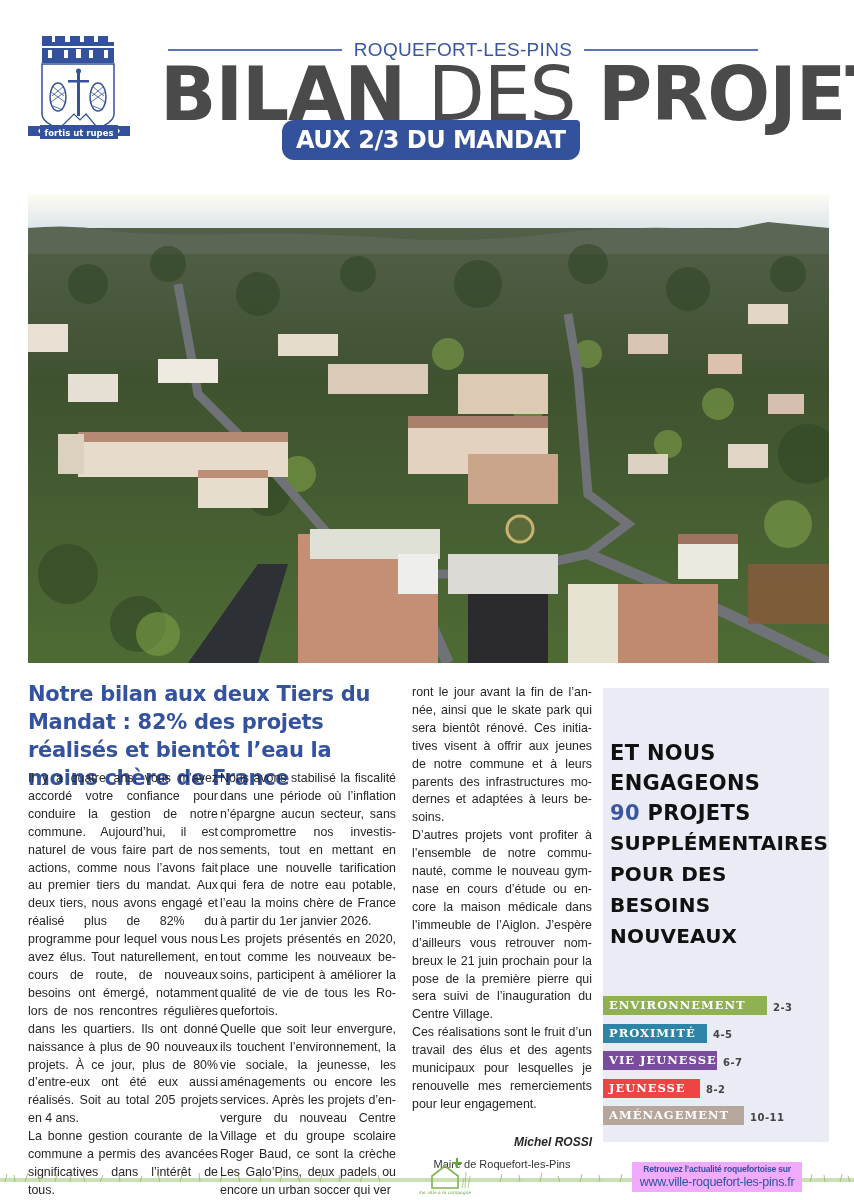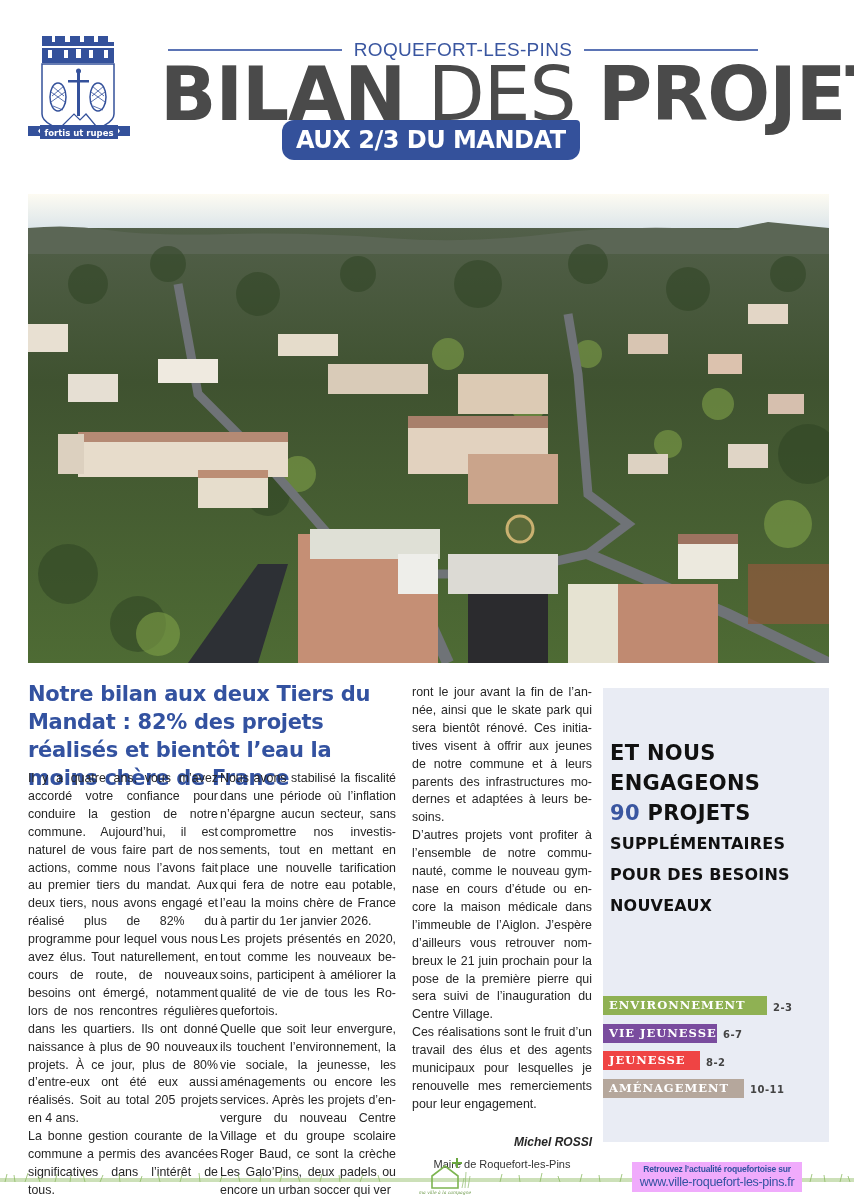--- a/index.html
+++ b/index.html
@@ -29,21 +29,21 @@
   .col2 { left: 220px; top: 770px; width: 176px; }
   .col3 { left: 412px; top: 684px; width: 180px; }
   .signature { text-align: right; margin-top: 20px; font-weight: 700; font-size: 12px; font-style: italic; }
   .signature-role { text-align: center; font-size: 11px; margin-top: 4px; color: #333; }
 
   
   .panel { position: absolute; left: 603px; top: 688px; width: 226px; height: 454px; background: #e9ecf4; }
   .panel-title { position: absolute; left: 7px; top: 50px; width: 215px; color: #111; font-weight: 700; font-family: "DejaVu Sans", sans-serif; }
   .panel-title .big { font-size: 21px; line-height: 30px; letter-spacing: 0.3px; }
   .panel-title .num { color: #3a56a0; }
-  .panel-title .small { font-size: 16px; line-height: 31px; letter-spacing: 0.2px; }
+  .panel-title .small { font-size: 20px; line-height: 31px; letter-spacing: 0.2px; }
   .cats { position: absolute; left: 0; top: 304px; width: 226px; }
   .cat { display: flex; align-items: center; height: 27.5px; }
   .cat-bar { height: 19px; color: #fff; font-family: "DejaVu Serif", serif; font-weight: 700; font-size: 11.5px; line-height: 19px; padding-left: 6px; letter-spacing: 1px; white-space: nowrap; }
   .cat-pages { font-family: "DejaVu Sans", sans-serif; font-weight: 700; font-size: 10px; color: #444; margin-left: 6px; margin-bottom: -3px; letter-spacing: 0.5px; }
 
   
   .footer-grass { position: absolute; left: 0; top: 1168px; width: 854px; height: 20px; }
   .footer-logo { position: absolute; left: 410px; top: 1158px; width: 70px; height: 42px; }
   .footer-tag { position: absolute; left: 410px; top: 1190px; width: 70px; text-align: center; font-family: "DejaVu Serif", serif; font-style: italic; font-size: 4.5px; color: #6d9a4a; }
   .footer-cta { position: absolute; left: 632px; top: 1162px; width: 170px; text-align: center; background: #f0abfc; padding: 2px 4px; }
@@ -219,20 +219,24 @@
     <div class="small">POUR DES BESOINS</div>
     <div class="small">NOUVEAUX</div>
   </div>
 
   <div class="cats">
     <div class="cat">
       <div class="cat-bar" style="background:#8fb153;width:164px">ENVIRONNEMENT</div>
       <div class="cat-pages">2-3</div>
     </div>
     <div class="cat">
+      <div class="cat-bar" style="background:#2e84a6;width:104px">PROXIMITÉ</div>
+      <div class="cat-pages">4-5</div>
+    </div>
+    <div class="cat">
       <div class="cat-bar" style="background:#7a4c9e;width:114px">VIE JEUNESSE</div>
       <div class="cat-pages">6-7</div>
     </div>
     <div class="cat">
       <div class="cat-bar" style="background:#ef4444;width:97px">JEUNESSE</div>
       <div class="cat-pages">8-2</div>
     </div>
     <div class="cat">
       <div class="cat-bar" style="background:#b5a79c;width:141px">AMÉNAGEMENT</div>
       <div class="cat-pages">10-11</div>

